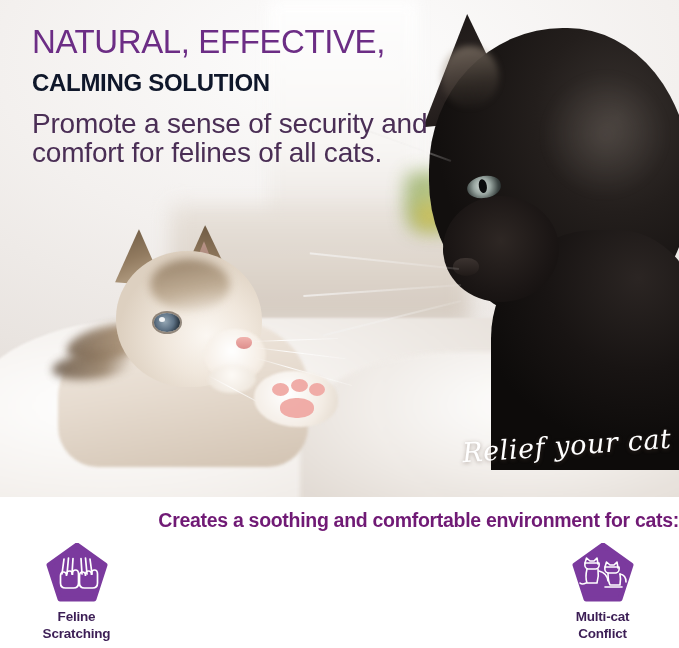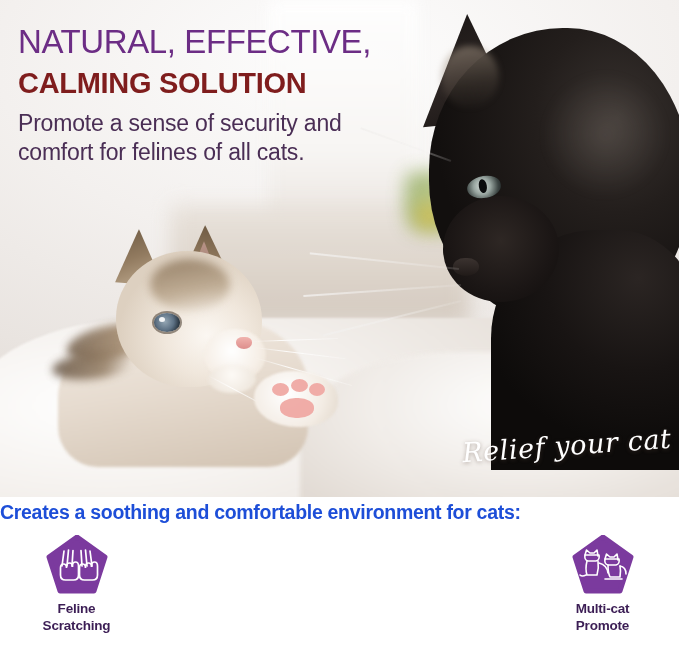--- a/index.html
+++ b/index.html
@@ -208,57 +208,57 @@
     filter:blur(6px);
   }
   .bc-whisker {
     position:absolute; height:1.5px;
     background:linear-gradient(90deg,#f2f0ee 0%, rgba(242,240,238,.15) 100%);
     transform-origin:right center; opacity:.85; filter:blur(.35px);
   }
 
   
   .hero-text {
-    position:absolute; left:18px; top:22px; width:430px;
+    position:absolute; left:32px; top:22px; width:430px;
     z-index:6;
   }
   .hl1, .hl2 {
     font-size:33px; line-height:40px; letter-spacing:-.4px;
     font-weight:400; color:#6C2D85;
   }
   .hl3 {
-    font-size:29px; line-height:42px; letter-spacing:-.3px;
-    font-weight:700; color:#7f1d1d;
+    font-size:24px; line-height:42px; letter-spacing:-.3px;
+    font-weight:700; color:#0f172a;
   }
   .sub {
     margin-top:5px;
-    font-size:23px; line-height:29px; font-weight:400;
+    font-size:28px; line-height:29px; font-weight:400;
     color:#4A2E55; letter-spacing:-.2px;
   }
   .script {
     position:absolute; left:462px; top:430px; z-index:6;
     font-family:"DejaVu Serif", serif;
     font-style:italic; font-weight:400;
     font-size:27px; color:#ffffff;
     letter-spacing:.6px;
     text-shadow:0 1px 4px rgba(90,70,60,.45);
     transform:rotate(-4deg);
   }
 
   
   .banner {
     position:absolute; left:0; top:497px;
     width:679px; height:151px;
     background:#ffffff;
   }
   .banner-title {
-    text-align:left;
+    text-align:right;
     font-size:19.5px; font-weight:700;
-    color:#1d4ed8; letter-spacing:-.3px;
-    padding-top:4px;
+    color:#701a75; letter-spacing:-.3px;
+    padding-top:12px;
   }
   .icons-row {
     display:flex; justify-content:space-between;
     padding:11px 26px 0 26px;
     gap:12px;
   }
   .icon-cell {
     width:101px; display:flex; flex-direction:column; align-items:center;
   }
   .pent {
@@ -376,21 +376,21 @@
 
               <path d="M33 24 L34.5 19 L38 22 h4 l3-3 1 6"></path>
               <path d="M33 24 q-1 5 3 6 h8 q4-1 3-6 z"></path>
               <path d="M36 30 q0 8 2 12 h10 q1-6 0-11"></path>
               <path d="M48 31 q6 1 6 8"></path>
               <path d="M33 44 h17"></path>
             </g>
           </svg>
         </div>
         <div class="icon-label">Multi-cat
-Promote</div>
+Conflict</div>
       </div>
 
 
 
 
     </div>
   </div>
 </div>
 
 </body></html>

